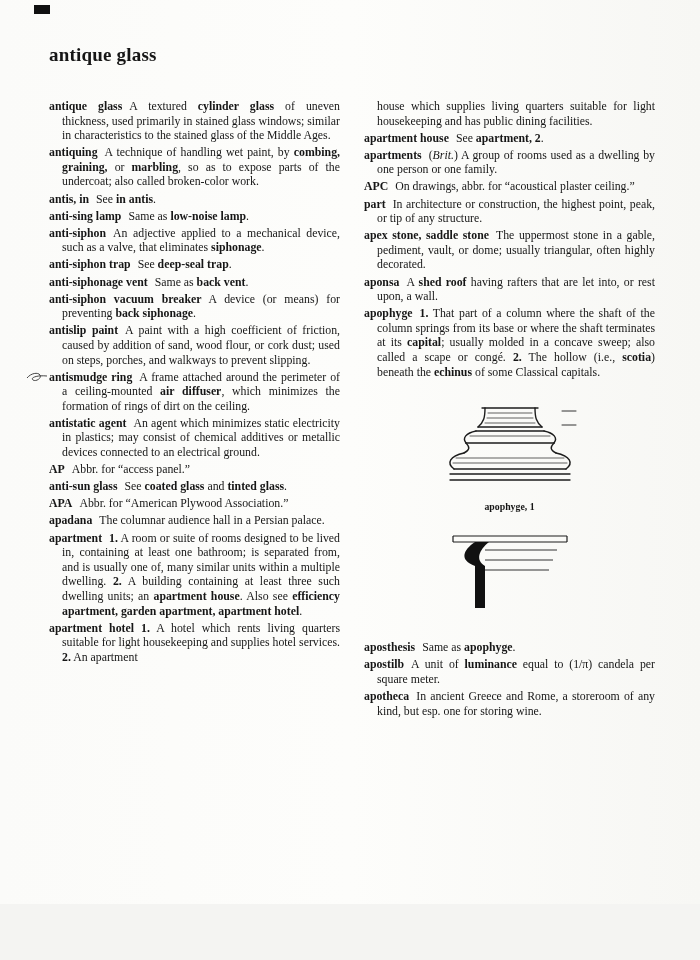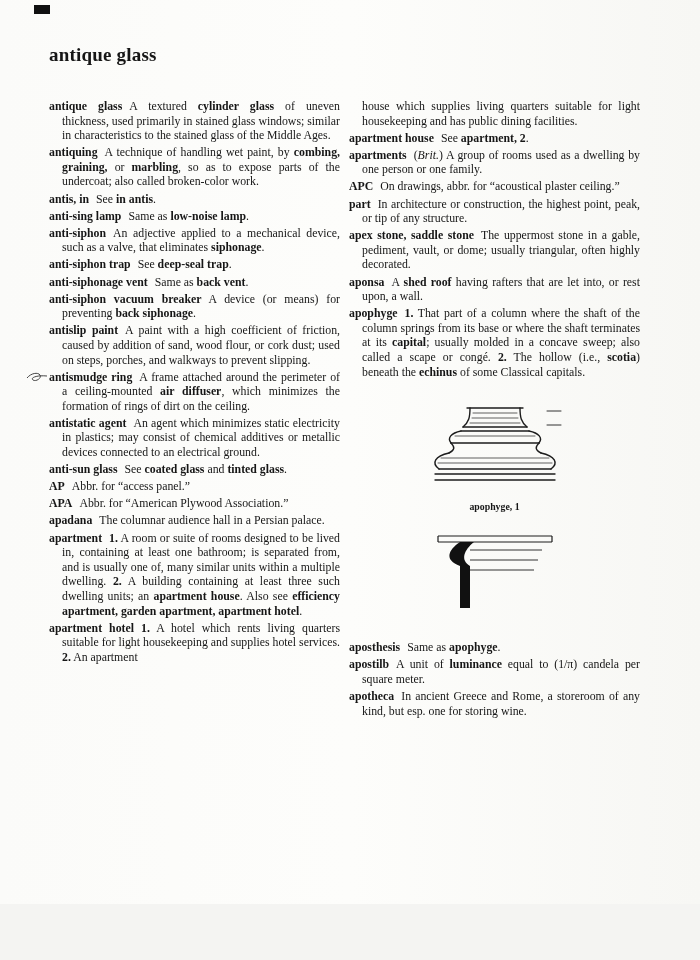--- a/index.html
+++ b/index.html
@@ -15,21 +15,21 @@
     width: 700px; height: 904px;
     background: linear-gradient(90deg, #fbfbf9 0%, #fdfdfb 50%, #f7f7f4 100%);
     overflow: hidden;
   }
   .running-head {
     position: absolute; left: 49px; top: 44px; margin: 0;
     font-size: 19px; font-weight: 700; letter-spacing: 0.2px;
   }
   .columns {
     position: absolute; left: 49px; top: 99px; width: 606px;
-    display: flex; gap: 9px;
+    display: flex; gap: 24px;
   }
   .col { width: 291px; }
   .entry {
     margin: 0 0 2.5px 0;
     font-size: 11.8px; line-height: 14.6px;
     text-align: justify;
     padding-left: 13px; text-indent: -13px;
     position: relative;
   }
   .entry.cont { text-indent: 0; }
@@ -73,22 +73,22 @@
         <p class="entry"><b class="term">anti-sing lamp</b><span>Same as </span><span class="b">low-noise lamp</span><span>.</span></p>
         <p class="entry"><b class="term">anti-siphon</b><span>An adjective applied to a mechanical device, such as a valve, that eliminates </span><span class="b">siphonage</span><span>.</span></p>
         <p class="entry"><b class="term">anti-siphon trap</b><span>See </span><span class="b">deep-seal trap</span><span>.</span></p>
         <p class="entry"><b class="term">anti-siphonage vent</b><span>Same as </span><span class="b">back vent</span><span>.</span></p>
         <p class="entry"><b class="term">anti-siphon vacuum breaker</b><span>A device (or means) for preventing </span><span class="b">back siphonage</span><span>.</span></p>
         <p class="entry"><b class="term">antislip paint</b><span>A paint with a high coefficient of friction, caused by addition of sand, wood flour, or cork dust; used on steps, porches, and walkways to prevent slipping.</span></p>
         <p class="entry"><span class="pen-mark"><svg width="22" height="12" viewBox="0 0 22 12">
               <path d="M1 7 C5 2 12 1 14 4 C16 7 10 11 7 9 C4 7 10 4 21 5" fill="none" stroke="#444" stroke-width="1"></path>
             </svg></span><b class="term">antismudge ring</b><span>A frame attached around the perimeter of a ceiling-mounted </span><span class="b">air diffuser</span><span>, which minimizes the formation of rings of dirt on the ceiling.</span></p>
         <p class="entry"><b class="term">antistatic agent</b><span>An agent which minimizes static electricity in plastics; may consist of chemical additives or metallic devices connected to an electrical ground.</span></p>
+        <p class="entry"><b class="term">AP</b><span>Abbr. for “access panel.”</span></p>
         <p class="entry"><b class="term">anti-sun glass</b><span>See </span><span class="b">coated glass</span><span> and </span><span class="b">tinted glass</span><span>.</span></p>
-        <p class="entry"><b class="term">AP</b><span>Abbr. for “access panel.”</span></p>
         <p class="entry"><b class="term">APA</b><span>Abbr. for “American Plywood Association.”</span></p>
         <p class="entry"><b class="term">apadana</b><span>The columnar audience hall in a Persian palace.</span></p>
         <p class="entry"><b class="term">apartment</b><span class="b">1.</span><span> A room or suite of rooms designed to be lived in, containing at least one bathroom; is separated from, and is usually one of, many similar units within a multiple dwelling. </span><span class="b">2.</span><span> A building containing at least three such dwelling units; an </span><span class="b">apartment house</span><span>. Also see </span><span class="b">efficiency apartment, garden apartment, apartment hotel</span><span>.</span></p>
         <p class="entry"><b class="term">apartment hotel</b><span class="b">1.</span><span> A hotel which rents living quarters suitable for light housekeeping and supplies hotel services. </span><span class="b">2.</span><span> An apartment</span></p>
       </div>
 
     <div class="col">
       <div id="right-entries-top">
           <p class="entry cont"><span>house which supplies living quarters suitable for light housekeeping and has public dining facilities.</span></p>
           <p class="entry"><b class="term">apartment house</b><span>See </span><span class="b">apartment, 2</span><span>.</span></p>

